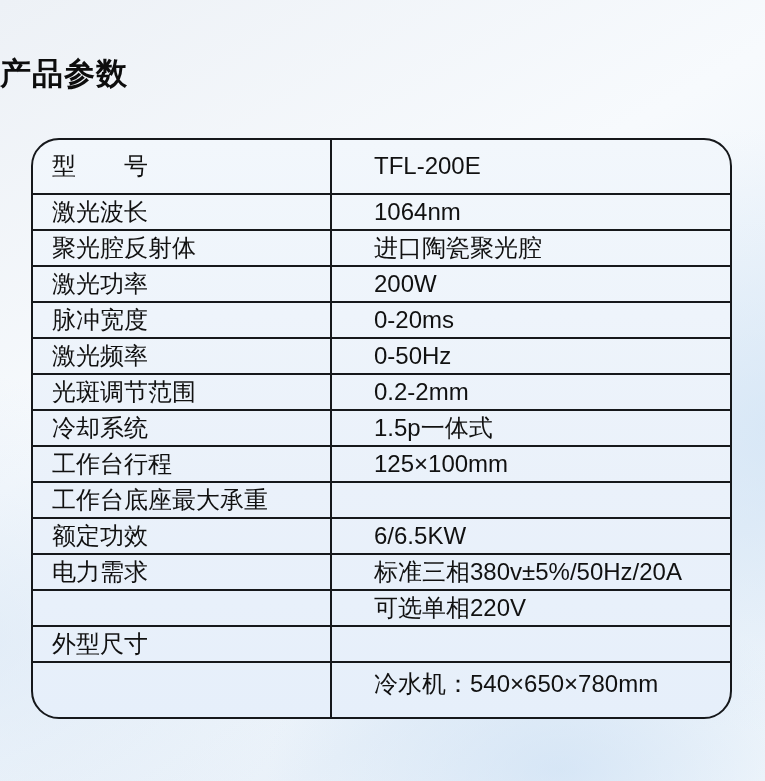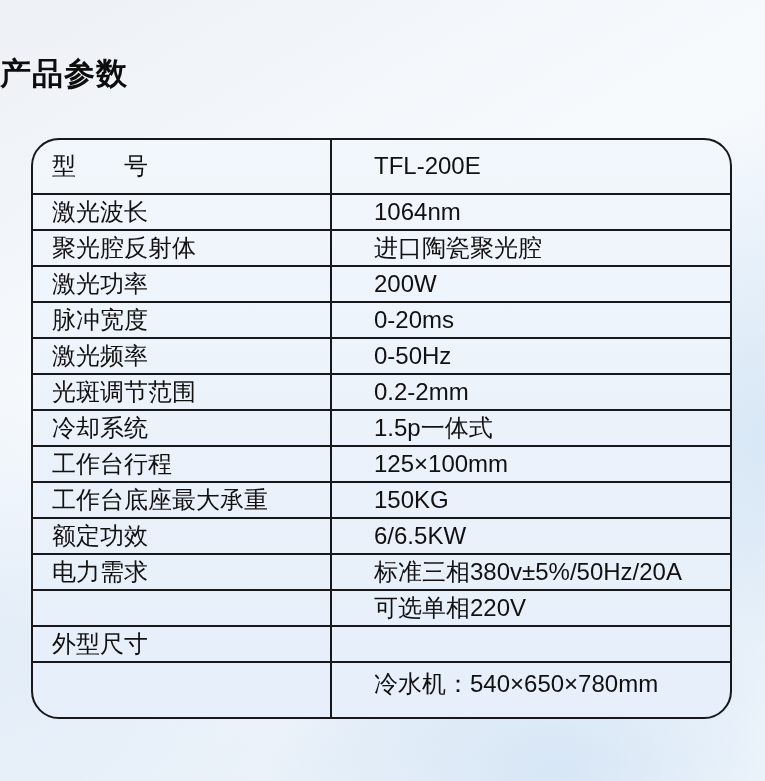--- a/index.html
+++ b/index.html
@@ -122,21 +122,20 @@
     <div class="cell cell--value">1.5p一体式</div>
   </div>
 
   <div class="row">
     <div class="cell cell--label">工作台行程</div>
     <div class="cell cell--value">125×100mm</div>
   </div>
 
   <div class="row">
     <div class="cell cell--label">工作台底座最大承重</div>
-    <div class="cell cell--value">150KG</div>
   </div>
 
   <div class="row">
     <div class="cell cell--label">额定功效</div>
     <div class="cell cell--value">6/6.5KW</div>
   </div>
 
   <div class="row">
     <div class="cell cell--label">电力需求</div>
     <div class="cell cell--value">标准三相380v±5%/50Hz/20A</div>

